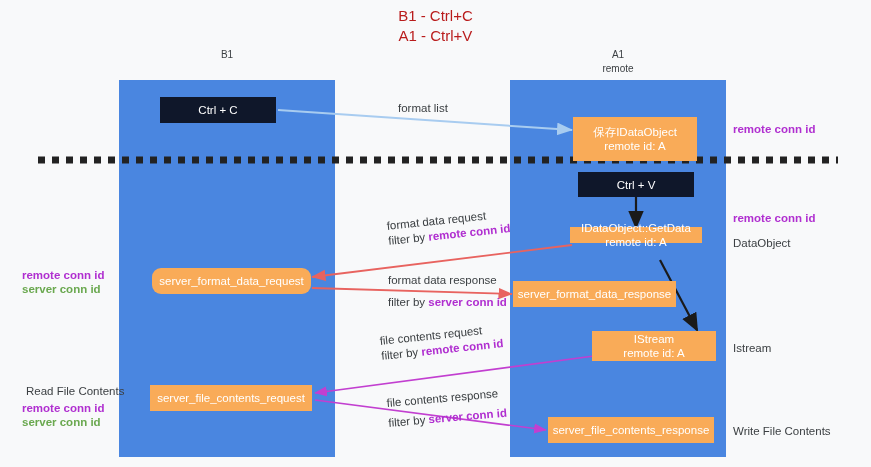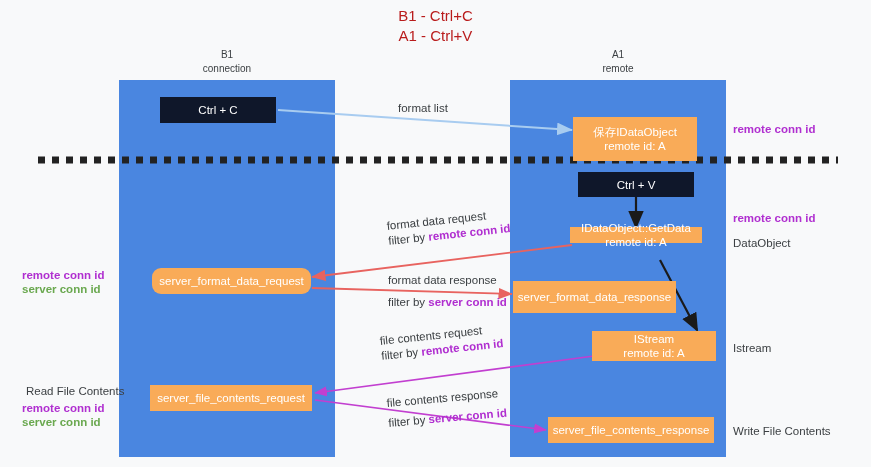--- a/index.html
+++ b/index.html
@@ -54,21 +54,20 @@
 
 <div id="stage">
 
   <div class="title">
     <div>B1 - Ctrl+C</div>
     <div>A1 - Ctrl+V</div>
   </div>
 
   <div class="lane-head" style="left:119px;top:48px;width:216px;">
     <div>B1</div>
-    <div>connection</div>
   </div>
   <div class="lane-head" style="left:510px;top:48px;width:216px;">
     <div>A1</div>
     <div>remote</div>
   </div>
 
   <div class="lane" style="left:119px;top:80px;width:216px;height:377px;"></div>
   <div class="lane" style="left:510px;top:80px;width:216px;height:377px;"></div>
 
   <svg class="overlay" viewBox="0 0 871 467">
@@ -119,21 +118,21 @@
 
   <div class="box orange" style="left:570px;top:227px;width:132px;height:16px;flex-direction:column;">
     <span>IDataObject::GetData</span>
     <span>remote id: A</span>
   </div>
 
   <div class="box orange" style="left:152px;top:268px;width:159px;height:26px;border-radius:9px;">
     <span>server_format_data_request</span>
   </div>
 
-  <div class="box orange" style="left:513px;top:281px;width:163px;height:32px;">
+  <div class="box orange" style="left:513px;top:281px;width:163px;height:26px;">
     <span>server_format_data_response</span>
   </div>
 
   <div class="box orange" style="left:592px;top:331px;width:124px;height:30px;flex-direction:column;">
     <span>IStream</span>
     <span>remote id: A</span>
   </div>
 
   <div class="box orange" style="left:548px;top:417px;width:166px;height:26px;">
     <span>server_file_contents_response</span>

